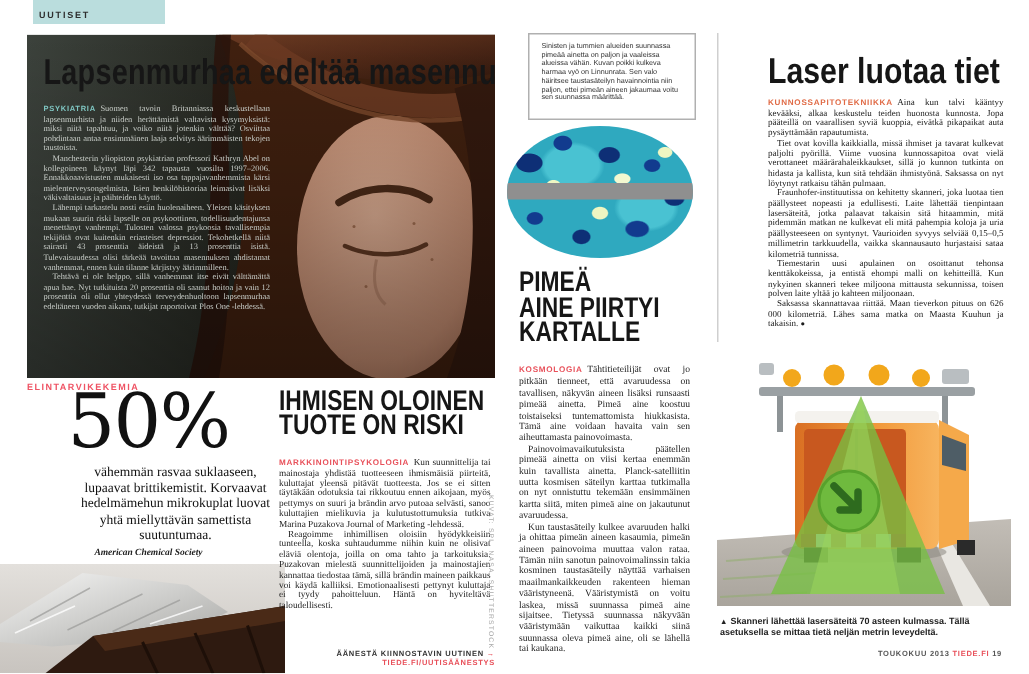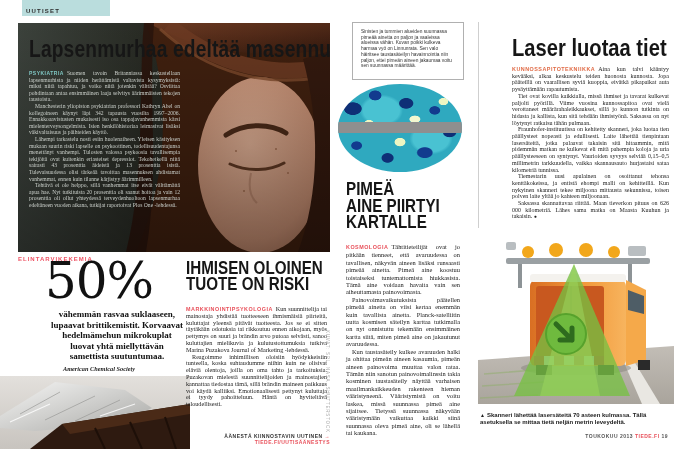--- a/index.html
+++ b/index.html
@@ -25,21 +25,21 @@
   .cat { font-family:"Liberation Sans",sans-serif; font-weight:bold; letter-spacing:.5px; margin-right:3px; }
   .cat-teal { color:#7fc6c2; font-size:5px; }
   .cat-red  { color:#e8505a; font-size:5.4px; }
   .cat-orange { color:#e06a45; font-size:5.4px; }
 
   
   .food-label { position:absolute; left:18px; top:256px; font-family:"Liberation Sans",sans-serif;
     font-size:6px; font-weight:bold; letter-spacing:1px; color:#ef5364; }
   .bignum-block { position:absolute; left:14px; top:256px; width:170px; text-align:center; }
   .bignum { font-family:"DejaVu Serif", serif; font-size:50px; line-height:50px; letter-spacing:-1px; color:#111; }
-  .bignum-desc { font-family:"Liberation Serif",serif; font-weight:bold; font-size:9px; line-height:10.5px; margin-top:3px; color:#111;margin-left:36px; }
+  .bignum-desc { font-family:"Liberation Serif",serif; font-weight:normal; font-size:9px; line-height:10.5px; margin-top:3px; color:#111;margin-left:36px; }
   .bignum-src { font-style:italic; font-weight:bold; font-size:6.3px; margin-top:3px; color:#222; }
   .choco { position:absolute; left:0; top:376px; width:190px; height:73px; overflow:hidden; }
 
   
   .headline { font-family:"Liberation Sans",sans-serif; font-weight:bold; color:#161616;
     transform:scaleX(.8); transform-origin:left; white-space:nowrap; }
   .product-title { position:absolute; left:186px; top:260px; font-size:19px; line-height:15.5px; }
   .product-body { position:absolute; left:186px; top:306px; width:141px;
     font-size:6.2px; line-height:6.8px; text-align:justify; color:#1c1c1c; }
 

